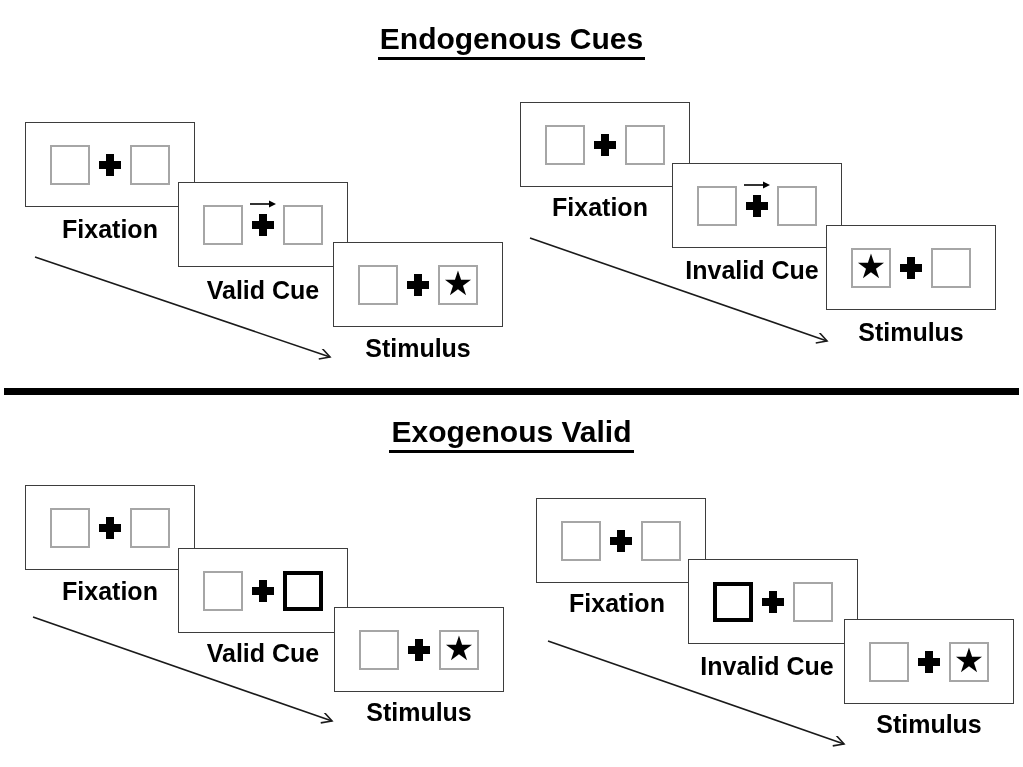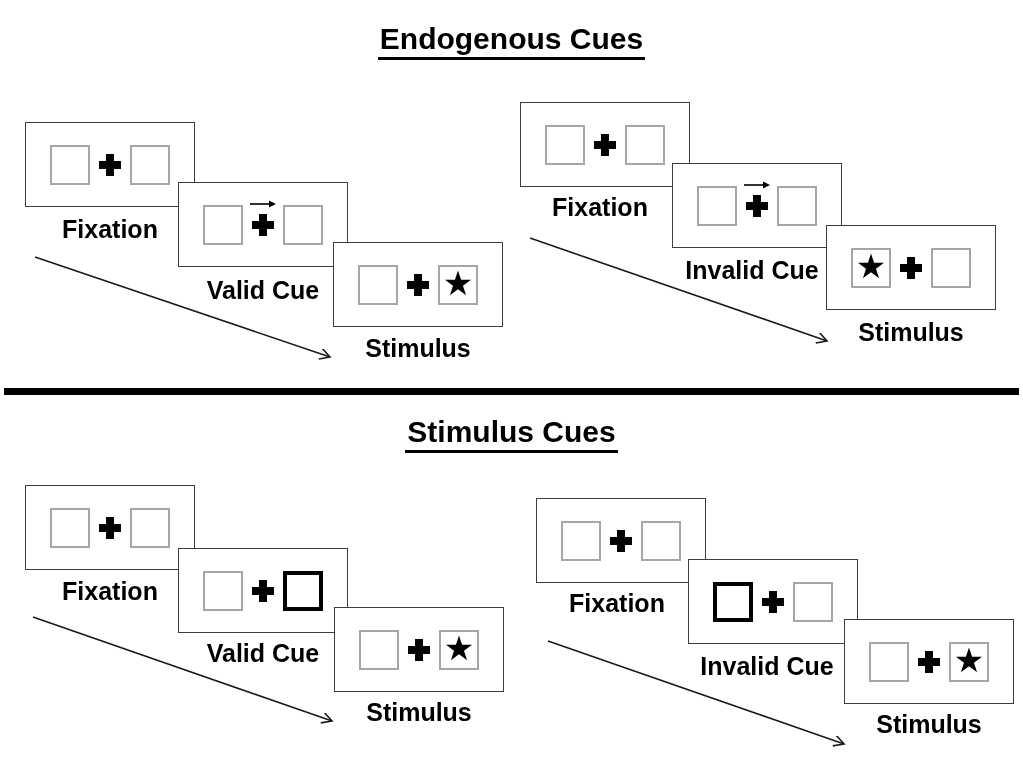--- a/index.html
+++ b/index.html
@@ -42,21 +42,21 @@
 </style>
 </head>
 <body>
 
 <div class="page">
 
   <div class="section-title" style="top:22px">
     <span>Endogenous Cues</span>
   </div>
   <div class="section-title" style="top:415px">
-    <span>Stimulus Cues</span>
+    <span>Exogenous Valid</span>
   </div>
 
   <div class="divider" style="top:388px"></div>
 
   <svg class="overlay" width="1023" height="767" viewBox="0 0 1023 767">
     <defs>
       <marker id="ah" markerWidth="16" markerHeight="14" refX="11" refY="5.5" orient="auto" markerUnits="userSpaceOnUse">
         <path d="M1,0 L11,5.5 L1,11" fill="none" stroke="#1a1a1a" stroke-width="1.6"></path>
       </marker>
     </defs>

